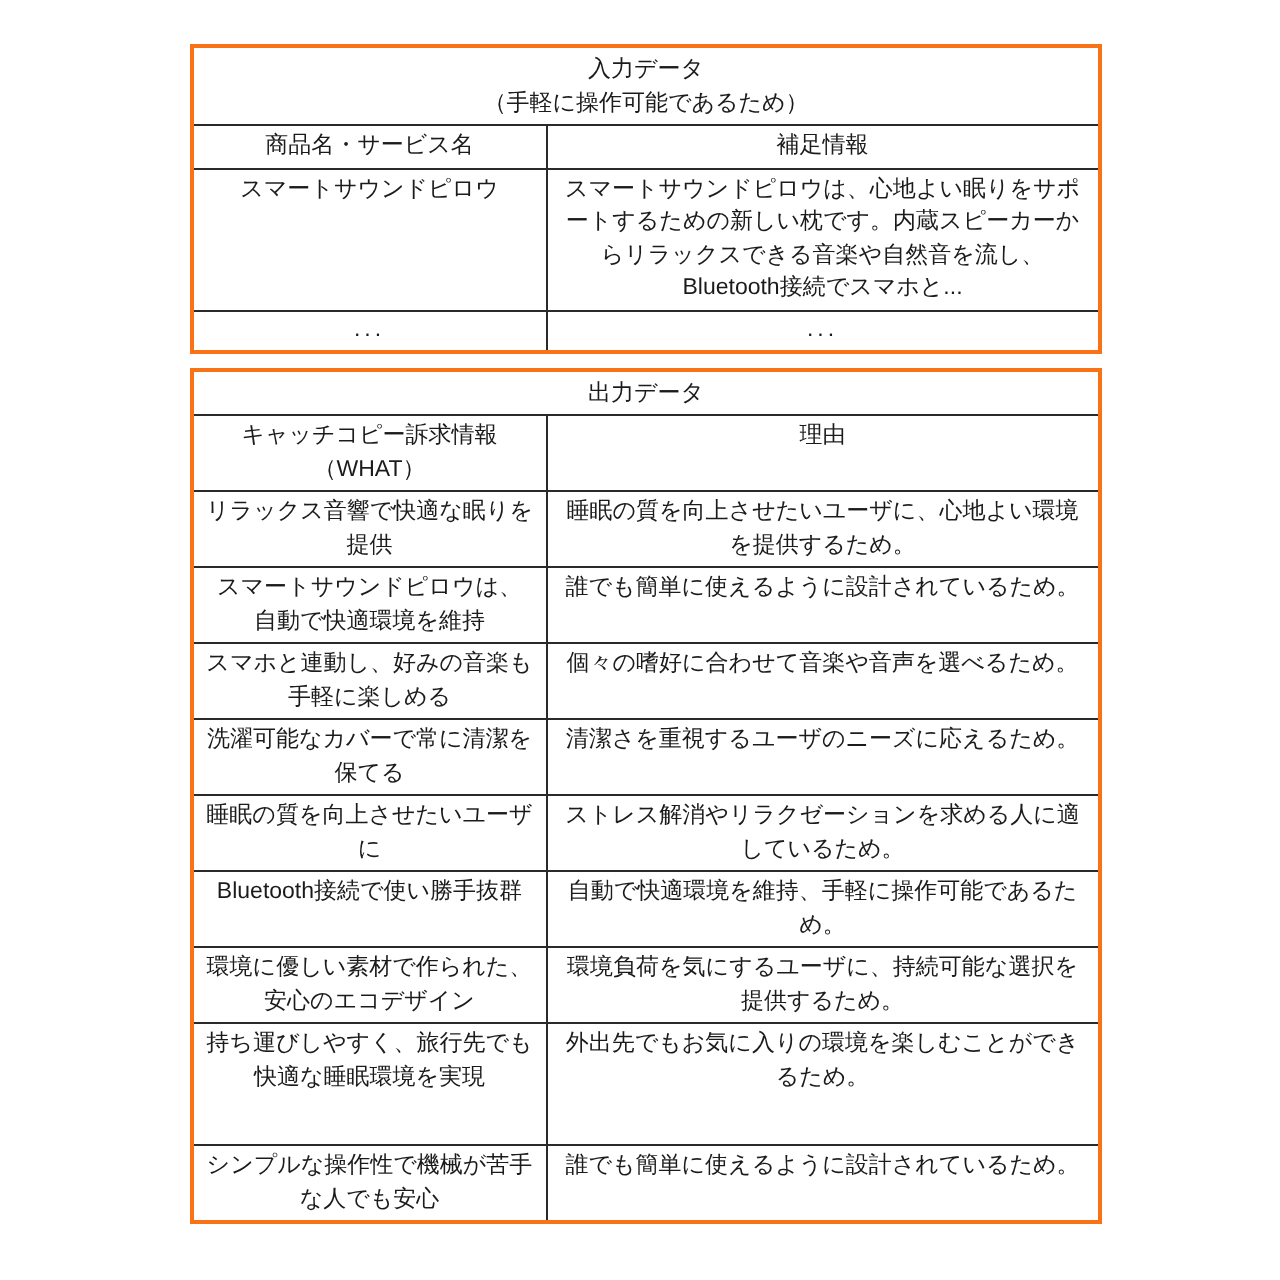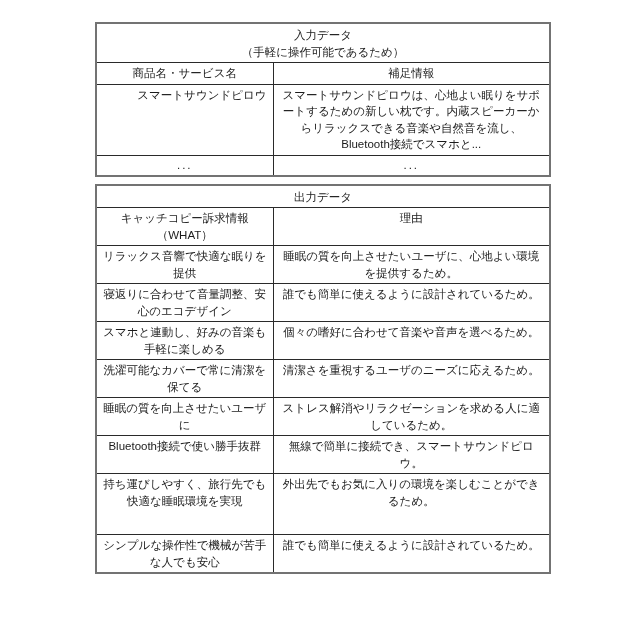--- a/index.html
+++ b/index.html
@@ -5,34 +5,34 @@
   html,body{margin:0;padding:0;background:#ffffff;}
   body{
     width:640px;height:640px;position:relative;
     font-family:"Liberation Sans","DejaVu Sans",sans-serif;
     color:#1b1b1b;
     -webkit-font-smoothing:antialiased;
   }
   .page{position:absolute;left:95px;top:22px;width:454px;}
   table{
     border-collapse:collapse;table-layout:fixed;width:454px;
-    border:2px solid #737373;
+    border:2px solid #f97316;
   }
   table.output{margin-top:7px;}
   col.c1{width:177px;}
   col.c2{width:277px;}
   th,td{
     border:1.5px solid #2a2a2a;
     font-size:11.5px;line-height:16.5px;font-weight:normal;
     padding:2px 6px;vertical-align:top;text-align:center;
     overflow:hidden;
   }
   th{text-align:center;padding:2px 20px;}
   .title-row th{padding:3px 4px 2px 4px;}
-  td.name-cell{text-align:right;}
+  td.name-cell{text-align:center;}
   tr.dots-row td{text-align:center;height:15px;line-height:14px;letter-spacing:2px;}
   tr.tall-row td{height:56px;}
 </style>
 </head>
 <body>
 
 <div class="page">
 
   <table class="input">
     <colgroup>
@@ -79,38 +79,42 @@
         </th>
         <th>理由</th>
       </tr>
     </thead>
     <tbody>
       <tr>
         <td>リラックス音響で快適な眠りを提供</td>
         <td>睡眠の質を向上させたいユーザに、心地よい環境を提供するため。</td>
       </tr>
       <tr>
-        <td>寝返りに合わせて音量調整、安心のエコデザイン</td>
+        <td>スマートサウンドピロウは、自動で快適環境を維持</td>
         <td>誰でも簡単に使えるように設計されているため。</td>
       </tr>
       <tr>
         <td>スマホと連動し、好みの音楽も手軽に楽しめる</td>
         <td>個々の嗜好に合わせて音楽や音声を選べるため。</td>
       </tr>
       <tr>
         <td>洗濯可能なカバーで常に清潔を保てる</td>
         <td>清潔さを重視するユーザのニーズに応えるため。</td>
       </tr>
       <tr>
         <td>睡眠の質を向上させたいユーザに</td>
         <td>ストレス解消やリラクゼーションを求める人に適しているため。</td>
       </tr>
       <tr>
         <td>Bluetooth接続で使い勝手抜群</td>
-        <td>無線で簡単に接続でき、スマートサウンドピロウ。</td>
+        <td>自動で快適環境を維持、手軽に操作可能であるため。</td>
+      </tr>
+      <tr>
+        <td>環境に優しい素材で作られた、安心のエコデザイン</td>
+        <td>環境負荷を気にするユーザに、持続可能な選択を提供するため。</td>
       </tr>
       <tr class="tall-row">
         <td>持ち運びしやすく、旅行先でも快適な睡眠環境を実現</td>
         <td>外出先でもお気に入りの環境を楽しむことができるため。</td>
       </tr>
       <tr>
         <td>シンプルな操作性で機械が苦手な人でも安心</td>
         <td>誰でも簡単に使えるように設計されているため。</td>
       </tr>
 

